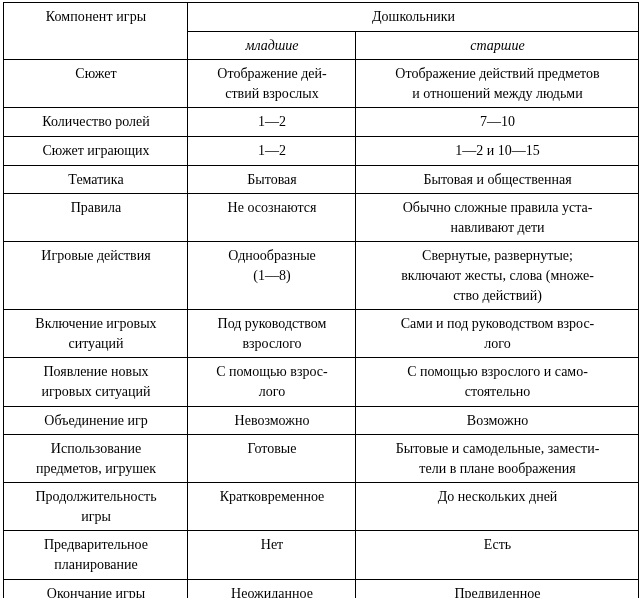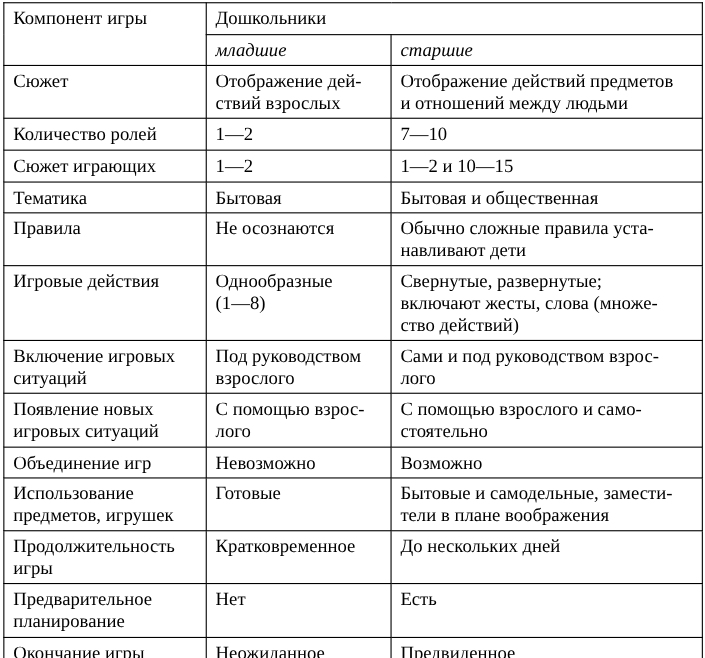--- a/index.html
+++ b/index.html
@@ -27,24 +27,24 @@
     width: 635px;
     table-layout: fixed;
     background: #ffffff;
   }
 
   table.comparison td,
   table.comparison th {
     border: 1.6px solid #000000;
     vertical-align: top;
     padding: 4px 7px 4px 8px;
-    font-size: 17px;
+    font-size: 14px;
     line-height: 19.6px;
     font-weight: normal;
-    text-align: left;
+    text-align: center;
   }
 
   
   col.c-component { width: 184px; }
   col.c-younger   { width: 168px; }
   col.c-older     { width: 283px; }
 
   
   th.head-component {
     font-weight: bold;

